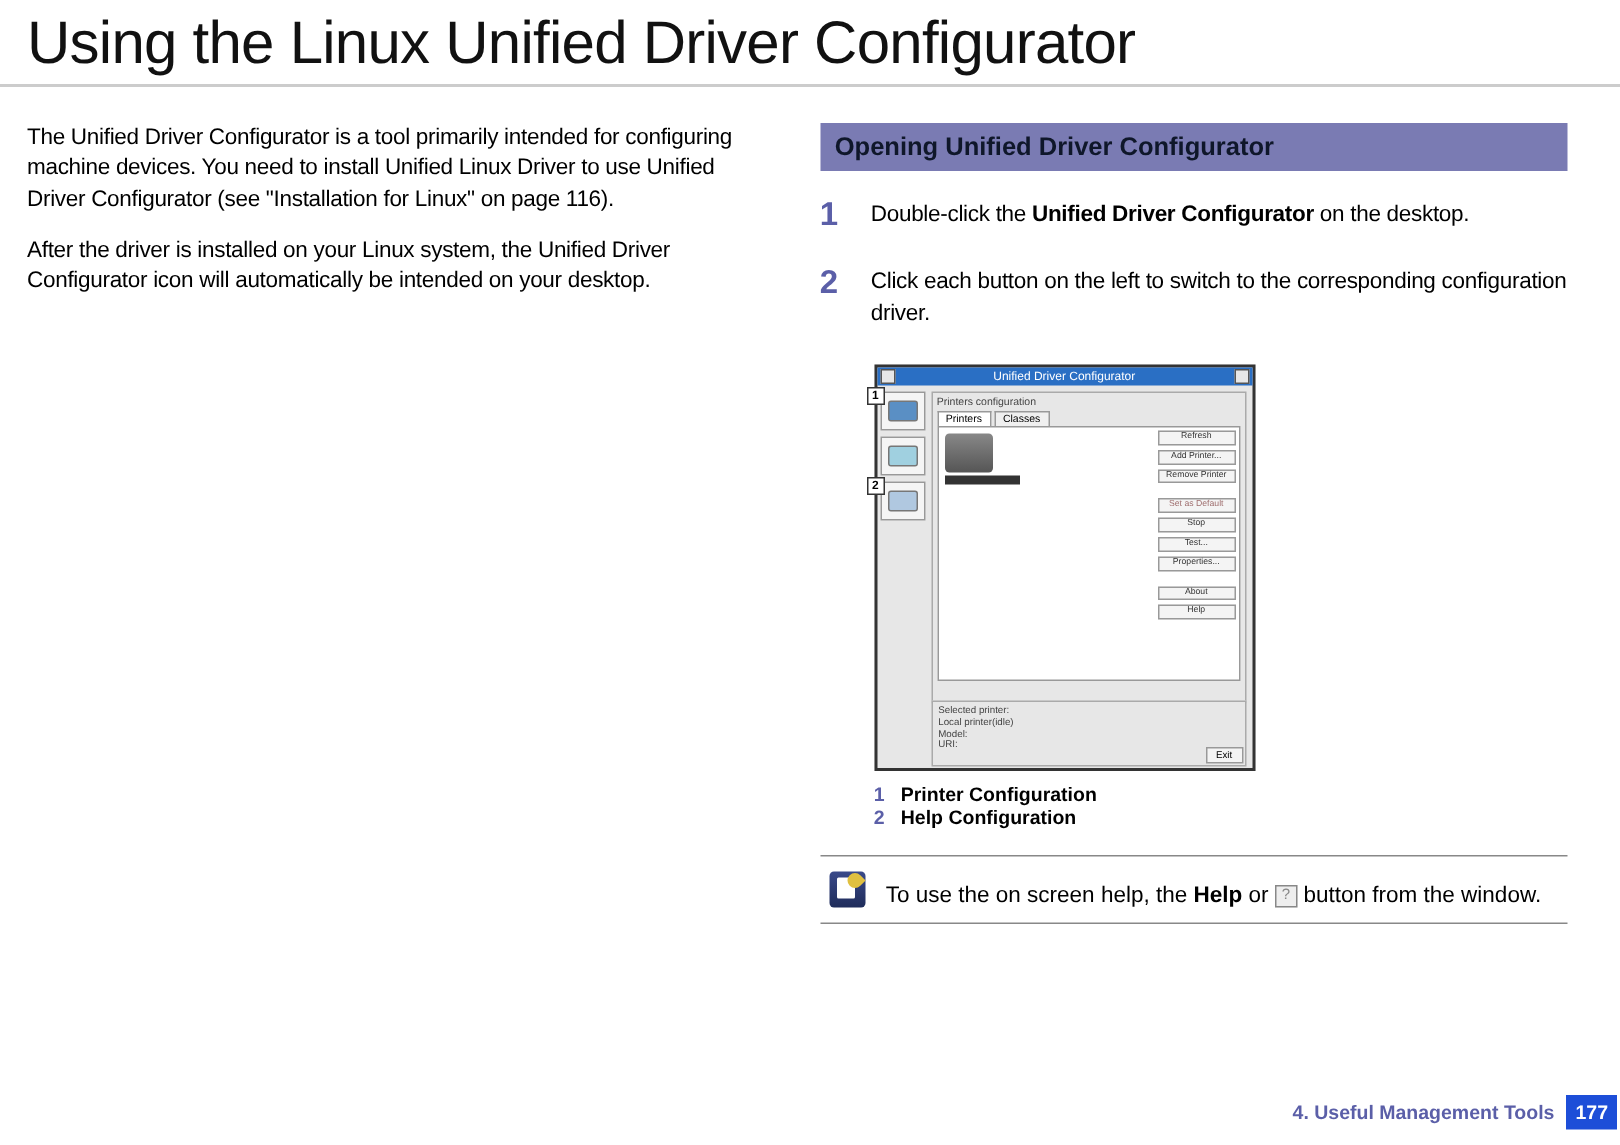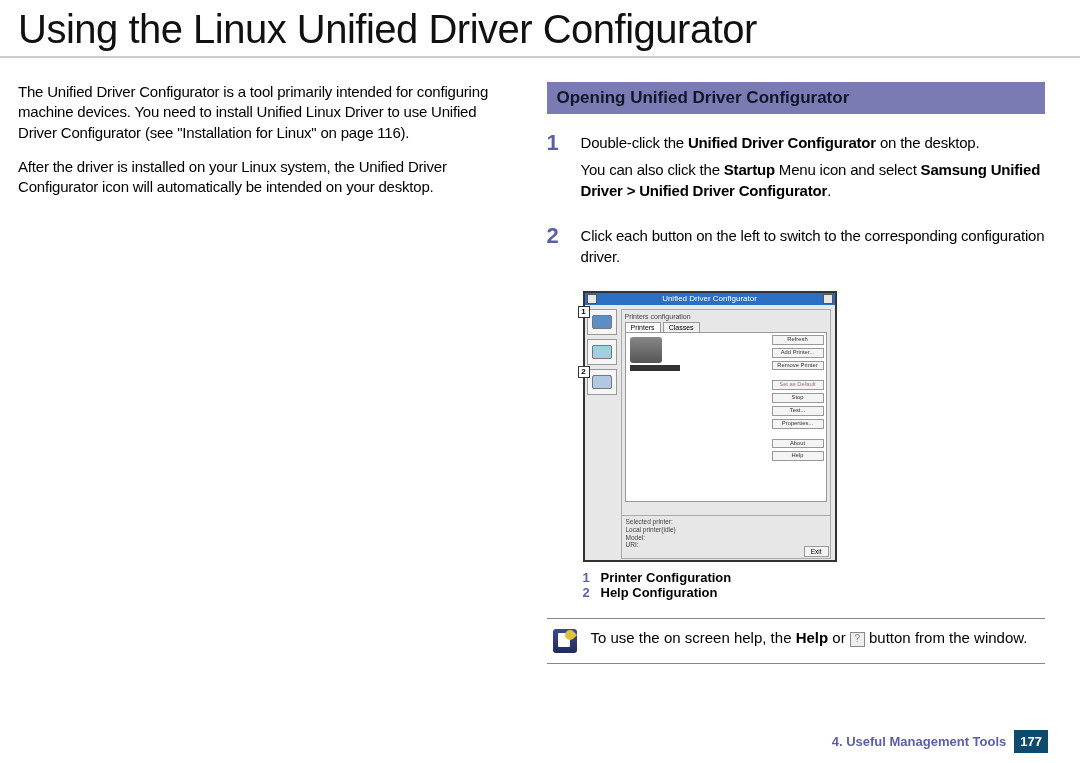--- a/index.html
+++ b/index.html
@@ -210,21 +210,21 @@
   .legend-row { display:flex;gap:8px; }
   .legend-num { color:#5b5fa8;font-weight:700;width:10px; }
   .legend-text { font-weight:700;color:#000000; }
 
   .note-box {
     border-top: 1px solid #888;
     border-bottom: 1px solid #888;
     margin-top: 18px;
     padding: 10px 6px;
     display:flex;
-    align-items:flex-start;
+    align-items:flex-end;
     gap: 14px;
   }
   .note-icon {
     width: 24px; height: 24px;
     background: linear-gradient(#3a4a8a,#1f2c5a);
     border-radius: 3px;
     position:relative;
     flex: none;
   }
   .note-icon::after{
@@ -232,31 +232,31 @@
   }
   .note-icon::before{
     content:""; position:absolute; left:12px;top:1px;width:10px;height:10px;background:#e0c040;border-radius:50% 0 50% 50%;transform:rotate(45deg);z-index:2;
   }
   .qicon{
     display:inline-block;width:13px;height:13px;border:1px solid #888;background:#eee;text-align:center;font-size:10px;line-height:12px;color:#888;vertical-align:middle;
   }
 
   .footer {
     position: absolute;
-    right: 32px;
+    right: 2px;
     bottom: 10px;
     font-size: 13px;
     display:flex;
     align-items:center;
     gap: 8px;
     color:#5b5fa8;
     font-weight:700;
   }
   .footer .pg {
-    background:#0c4a6e;color:#fff;padding:4px 6px;font-weight:700;
+    background:#1d4ed8;color:#fff;padding:4px 6px;font-weight:700;
   }
 </style>
 </head>
 <body>
 
 <div class="page-title">Using the Linux Unified Driver Configurator</div>
 
 <div class="two-col">
   <div class="col-left">
     <p class="para">The Unified Driver Configurator is a tool primarily intended for configuring machine devices. You need to install Unified Linux Driver to use Unified Driver Configurator (see "Installation for Linux" on page 116).</p>
@@ -264,23 +264,20 @@
   </div>
 
   <div class="col-right">
     <div class="section-heading">Opening Unified Driver Configurator</div>
 
     <div class="step">
       <div class="step-num">1</div>
       <div class="step-body">
         <p>
           <span>Double-click the </span><b>Unified Driver Configurator</b><span> on the desktop.</span>
-        </p>
-        <p>
-          <span>You can also click the </span><b>Startup</b><span> Menu icon and select </span><b>Samsung Unified Driver</b><b> &gt; </b><b>Unified Driver Configurator</b><span>.</span>
         </p>
       </div>
     </div>
 
     <div class="step">
       <div class="step-num">2</div>
       <div class="step-body">
         <p>Click each button on the left to switch to the corresponding configuration driver.</p>
       </div>
     </div>

